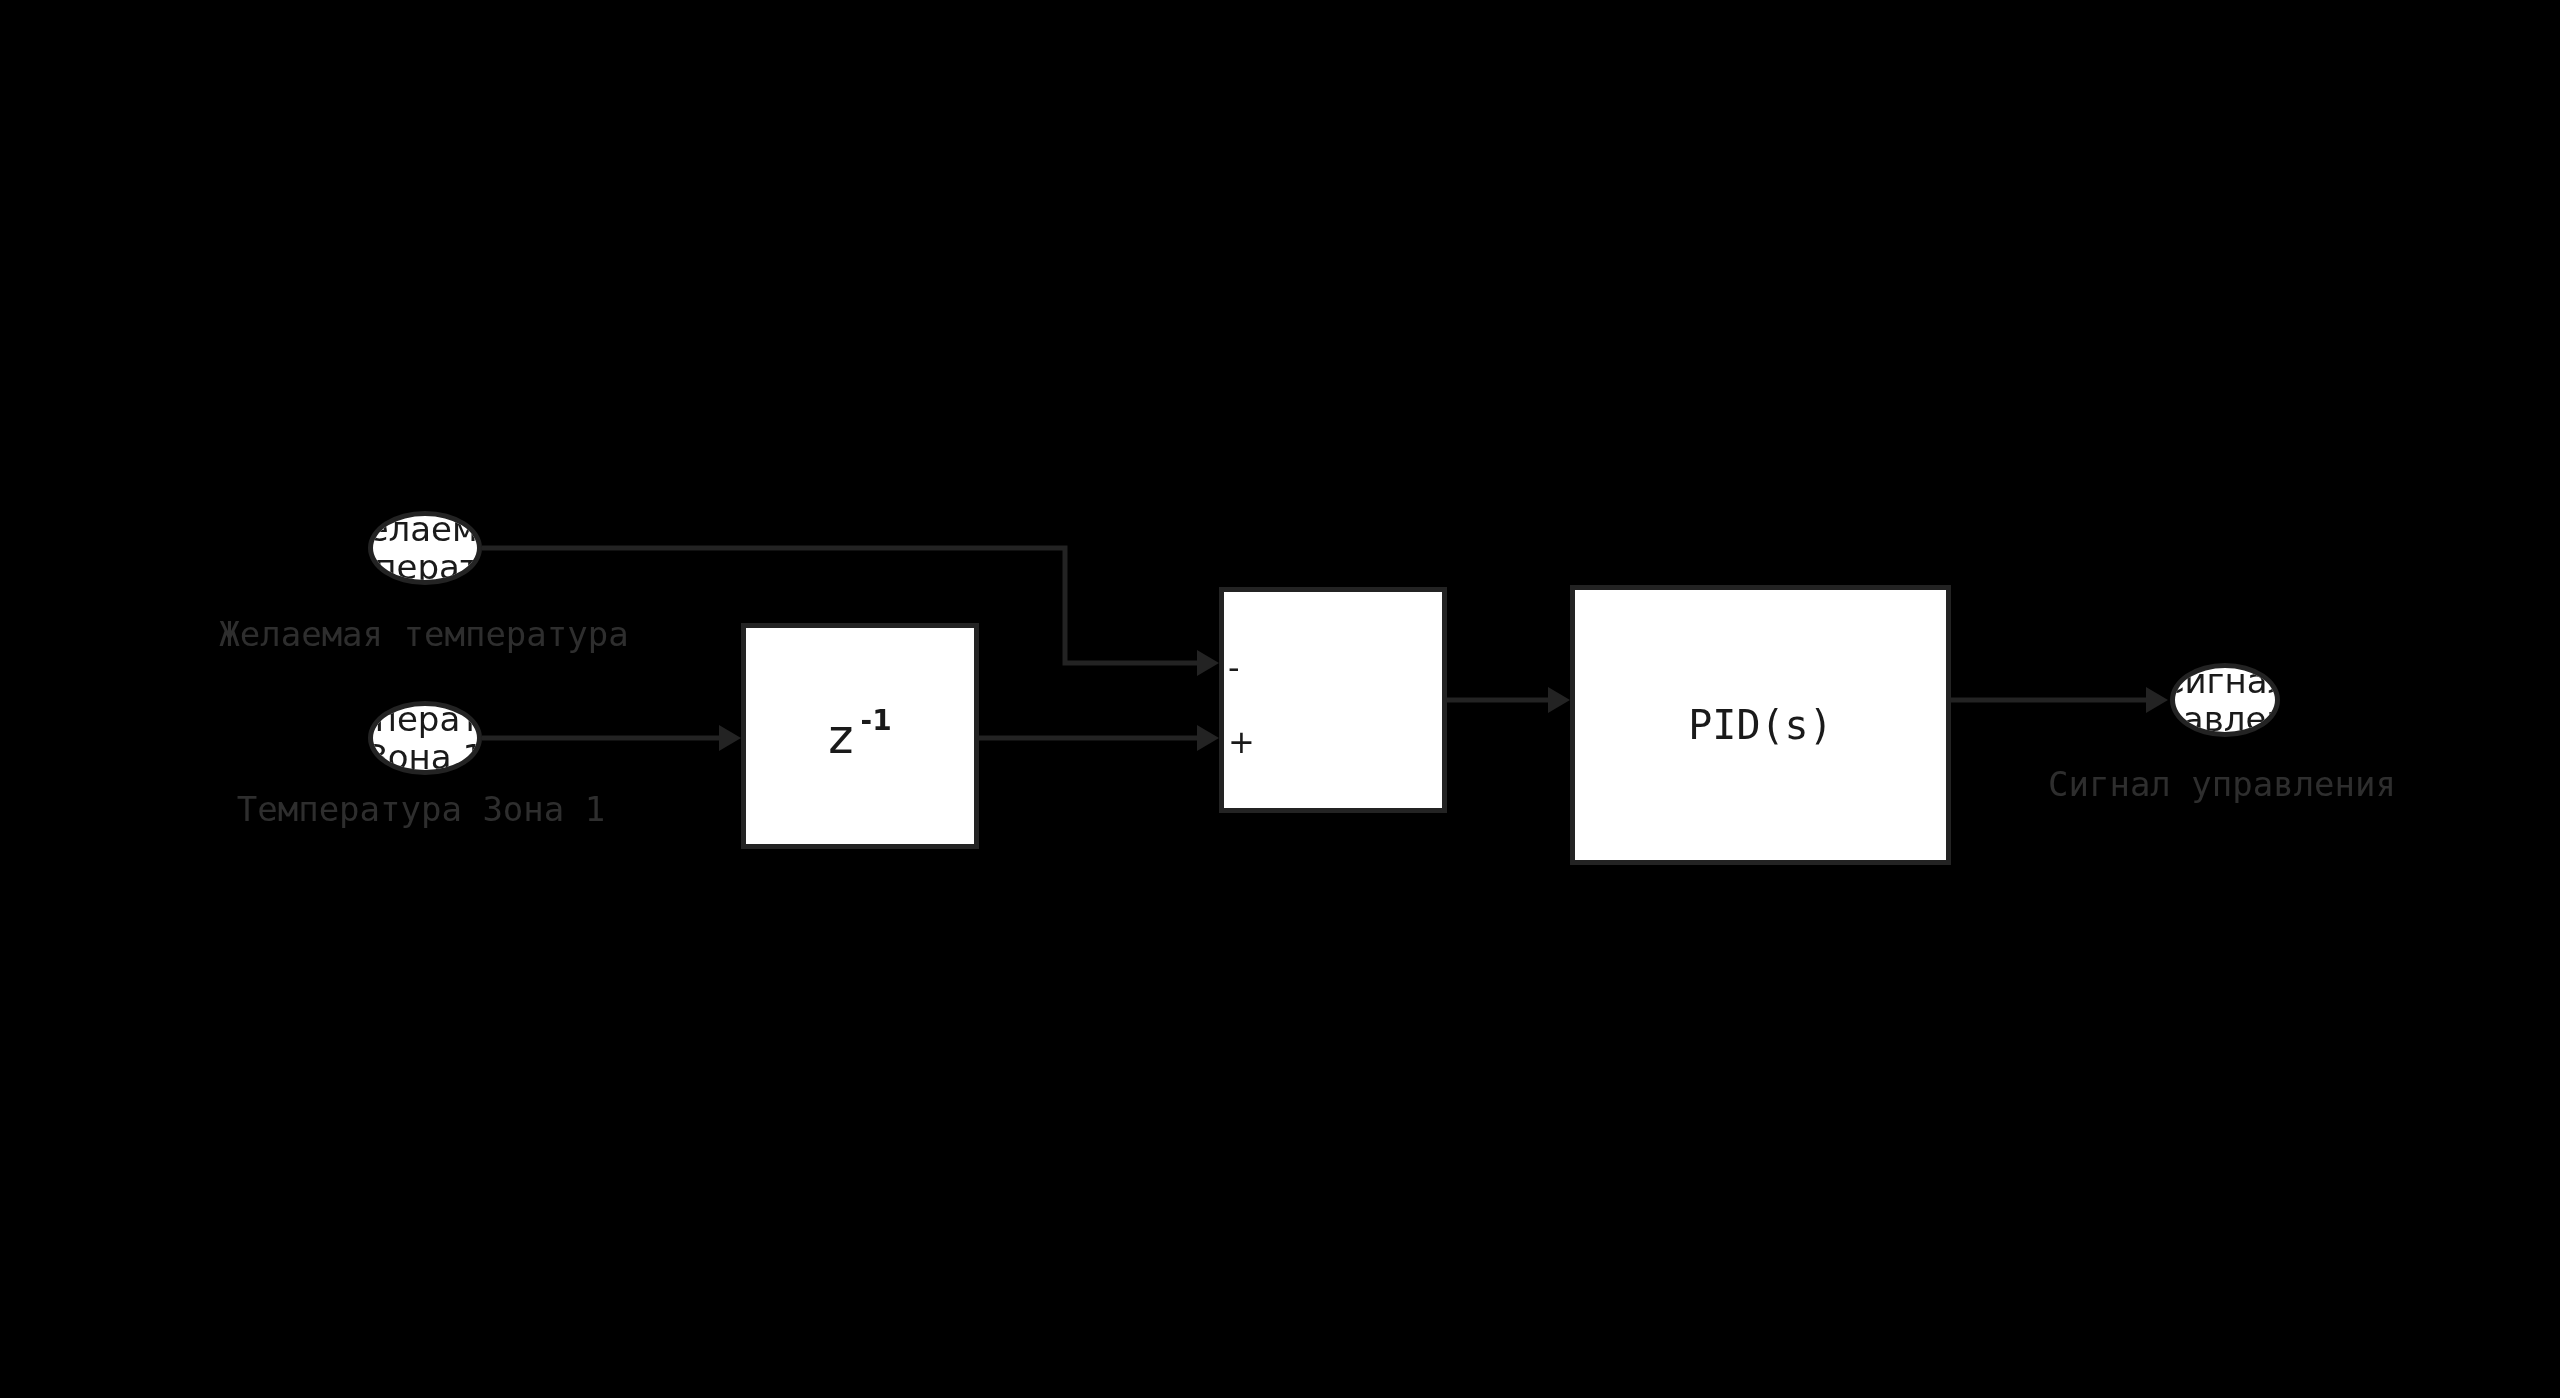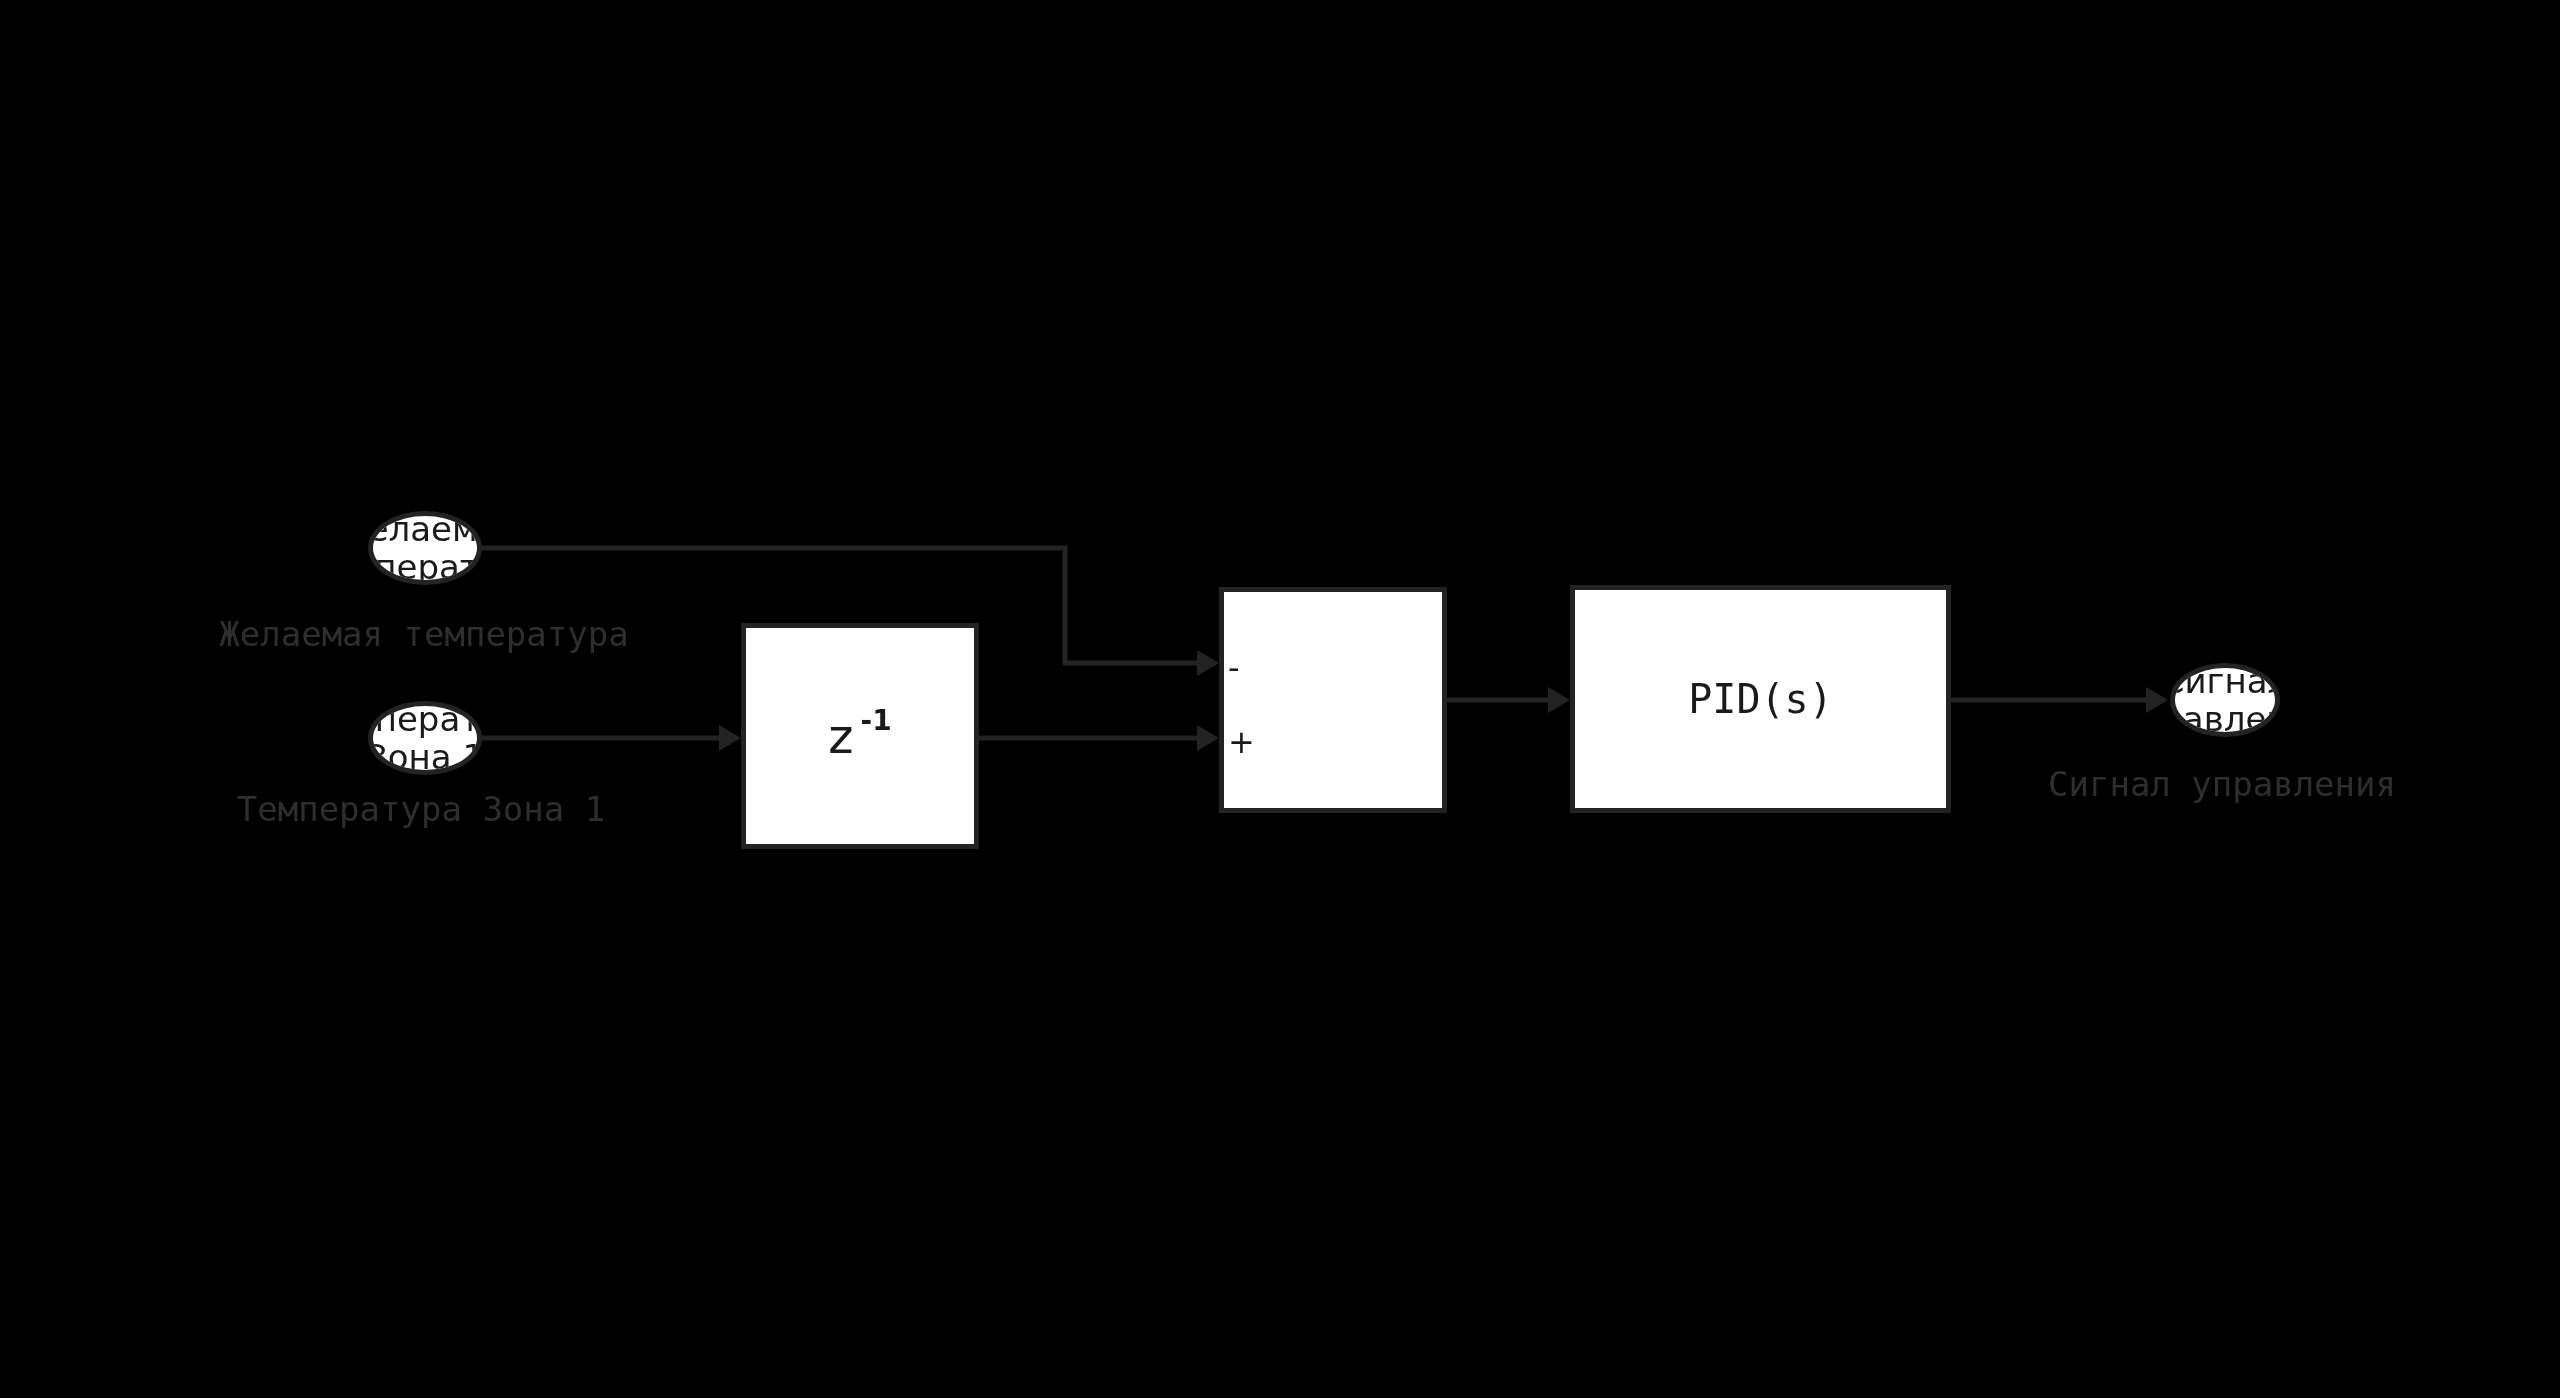--- a/index.html
+++ b/index.html
@@ -132,21 +132,21 @@
     <div class="delay-text">
       <span>z</span><sup>-1</sup>
     </div>
   </div>
 
   <div class="block" style="left:1219px; top:587px; width:228px; height:226px;">
     <span class="sum-sign" style="top:76px;">-</span>
     <span class="sum-sign" style="top:150px;">+</span>
   </div>
 
-  <div class="block rect" style="left:1570px; top:585px; width:381px; height:228px;">
+  <div class="block rect" style="left:1570px; top:585px; width:381px; height:280px;">
     <div class="pid-text">PID(s)</div>
   </div>
 
   <div class="block oval" style="left:2170px; top:663px; width:110px; height:74px;">
     <div class="oval-text">
       <span>Сигнал</span>
       <span>управления</span>
     </div>
   </div>
   <div class="port-label" style="left:2222px; top:764px;">Сигнал управления</div>

